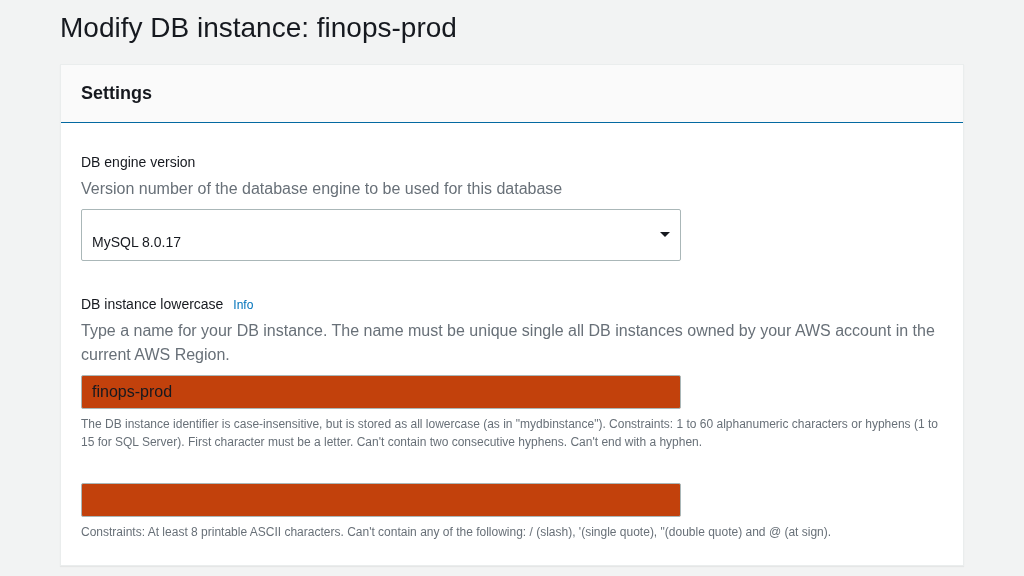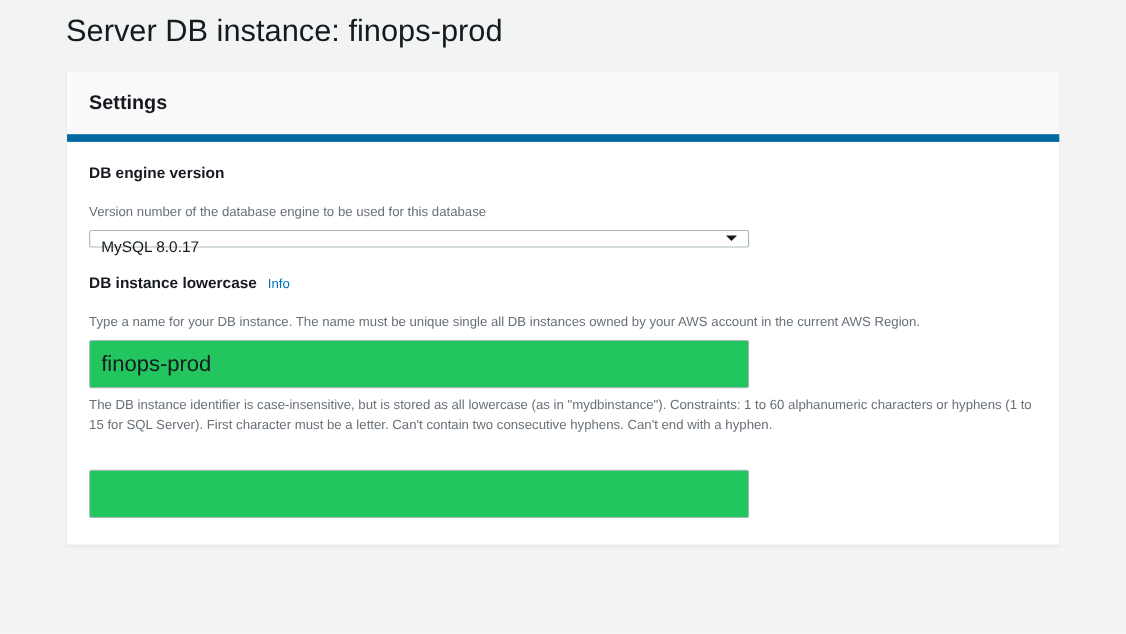--- a/index.html
+++ b/index.html
@@ -22,68 +22,69 @@
       margin-bottom: 20px;
       margin-top: 4px;
     }
     .panel {
       background: #ffffff;
       border: 1px solid #eaeded;
       box-shadow: 0 1px 1px rgba(0,0,0,0.05);
     }
     .panel-header {
       background: #fafafa;
-      border-bottom: 7px solid #0369a1;
+      border-bottom: 1px solid #0369a1;
       padding: 18px 20px;
     }
     .panel-header h2 {
       font-size: 18px;
       font-weight: 700;
       color: #16191f;
     }
     .panel-body {
       padding: 20px 20px 24px 20px;
     }
     .field {
       margin-bottom: 24px;
     }
     .field:last-child { margin-bottom: 0; }
     .field-label {
       font-size: 14px;
       color: #16191f;
-      font-weight: 700;
+      font-weight: 400;
       display: inline-block;
+      margin-top: 11px;
     }
     .info-link {
       color: #0073bb;
       font-size: 12px;
       font-weight: 400;
       margin-left: 6px;
       cursor: pointer;
     }
     .field-desc {
-      font-size: 12px;
+      font-size: 16px;
       color: #687078;
       line-height: 1.5;
-      margin-top: 18px;
+      margin-top: 7px;
       margin-bottom: 8px;
     }
     .field-help {
       font-size: 12px;
       color: #687078;
       line-height: 1.5;
       margin-top: 6px;
     }
     .select-wrap {
       position: relative;
       width: 600px;
     }
     .select-input {
       width: 100%;
-      height: 16px;
+      height: 52px;
       border: 1px solid #aab7b8;
       border-radius: 2px;
       background: #fff;
       padding: 14px 36px 0 10px;
       font-size: 14px;
       color: #16191f;
       display: flex;
       align-items: center;
       cursor: pointer;
     }
@@ -92,35 +93,35 @@
       right: 10px;
       top: 50%;
       transform: translateY(-50%);
       pointer-events: none;
     }
     .caret svg {
       display: block;
     }
     .text-input {
       width: 600px;
-      height: 44px;
+      height: 34px;
       border: 1px solid #aab7b8;
       border-radius: 2px;
-      background: #22c55e;
+      background: #c2410c;
       padding: 0 10px;
-      font-size: 20px;
+      font-size: 16px;
       color: #16191f;
       outline: none;
     }
   </style>
 </head>
 <body>
 
 <div class="page">
-  <h1 class="page-title">Server DB instance: finops-prod</h1>
+  <h1 class="page-title">Modify DB instance: finops-prod</h1>
 
   <div class="panel">
     <div class="panel-header">
       <h2>Settings</h2>
     </div>
 
     <div class="panel-body">
 
       <div class="field">
         <div>
@@ -145,17 +146,18 @@
           <span class="info-link">Info</span>
         </div>
         <div class="field-desc">Type a name for your DB instance. The name must be unique single all DB instances owned by your AWS account in the current AWS Region.</div>
         <input type="text" class="text-input" value="finops-prod" style="">
         <div class="field-help">The DB instance identifier is case-insensitive, but is stored as all lowercase (as in "mydbinstance"). Constraints: 1 to 60 alphanumeric characters or hyphens (1 to 15 for SQL Server). First character must be a letter. Can't contain two consecutive hyphens. Can't end with a hyphen.</div>
       </div>
 
       <div class="field">
         <div style="height:8px"></div>
         <input type="password" class="text-input" value="" style="">
+        <div class="field-help">Constraints: At least 8 printable ASCII characters. Can't contain any of the following: / (slash), '(single quote), "(double quote) and @ (at sign).</div>
       </div>
 
     </div>
   </div>
 </div>
 
 </body></html>

